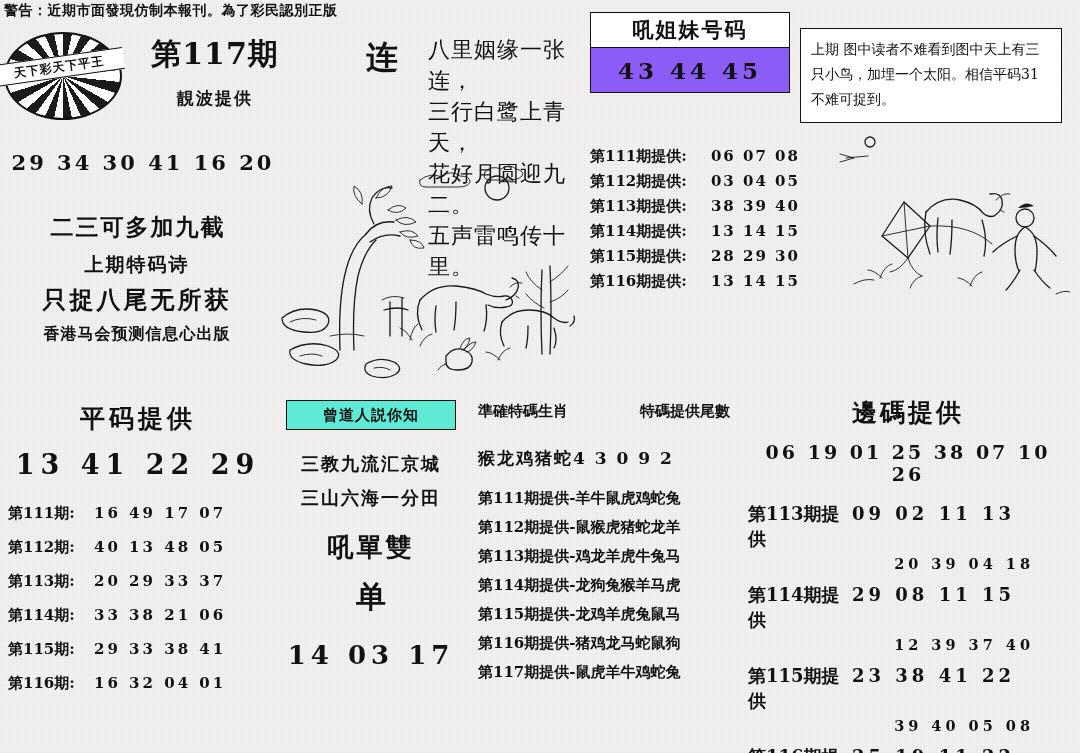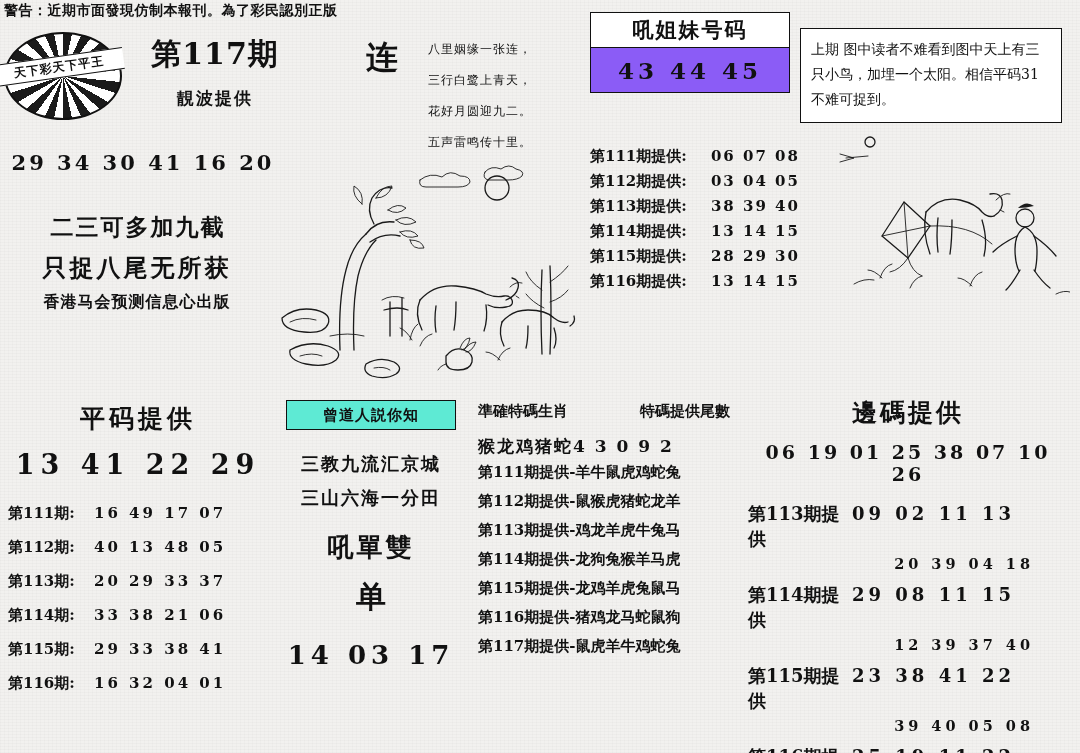--- a/index.html
+++ b/index.html
@@ -100,21 +100,21 @@
   
   .lian{
     left:366px;top:36px;width:44px;
     font-size:32px;font-weight:bold;
     font-family:"DejaVu Serif","Liberation Serif",serif;
   }
   .poem4{
     left:428px;top:34px;width:160px;
   }
   .poem4 div{
-    font-size:12px;line-height:31px;letter-spacing:1px;
+    font-size:22px;line-height:31px;letter-spacing:1px;
     font-family:Liberation Sans, sans-serif;
   }
 
   
   .illus{left:270px;top:150px;width:310px;height:230px;}
 
   
   .sis{
     left:590px;top:12px;width:200px;
   }
@@ -194,24 +194,24 @@
   
   .zod{
     left:478px;top:402px;width:252px;
   }
   .zod .hdrow{
     display:flex;justify-content:space-between;
     font-size:15px;font-weight:bold;
     font-family:"DejaVu Serif","Liberation Serif",serif;
   }
   .zod .seq{
-    margin-top:14px;font-size:17px;font-weight:bold;letter-spacing:2px;
-    font-family:"DejaVu Serif","Liberation Serif",serif;
-  }
-  .zod .list{}
+    margin-top:26px;font-size:17px;font-weight:bold;letter-spacing:2px;
+    font-family:"DejaVu Serif","Liberation Serif",serif;
+  }
+  .zod .list{margin-top:14px;}
   .zod .list .r{
     font-size:15px;line-height:29px;font-weight:bold;
     font-family:"DejaVu Serif","Liberation Serif",serif;
   }
 
   
   .edge{
     left:748px;top:396px;width:320px;
   }
   .edge .hd{
@@ -260,20 +260,21 @@
 
 <div class="abs issue">
   <div class="num">第117期</div>
   <div class="sub">靚波提供</div>
 </div>
 
 <div class="abs lead-nums">29 34 30 41 16 20</div>
 <div class="abs lead-slogan">二三可多加九截</div>
 
 <div class="abs poem-box">
+  <div class="t">上期特码诗</div>
   <div class="l">只捉八尾无所获</div>
   <div class="src">香港马会预测信息心出版</div>
 </div>
 
 <div class="abs lian">连</div>
 <div class="abs poem4">
   <div>八里姻缘一张连，</div>
   <div>三行白鹭上青天，</div>
   <div>花好月圆迎九二。</div>
   <div>五声雷鸣传十里。</div>

